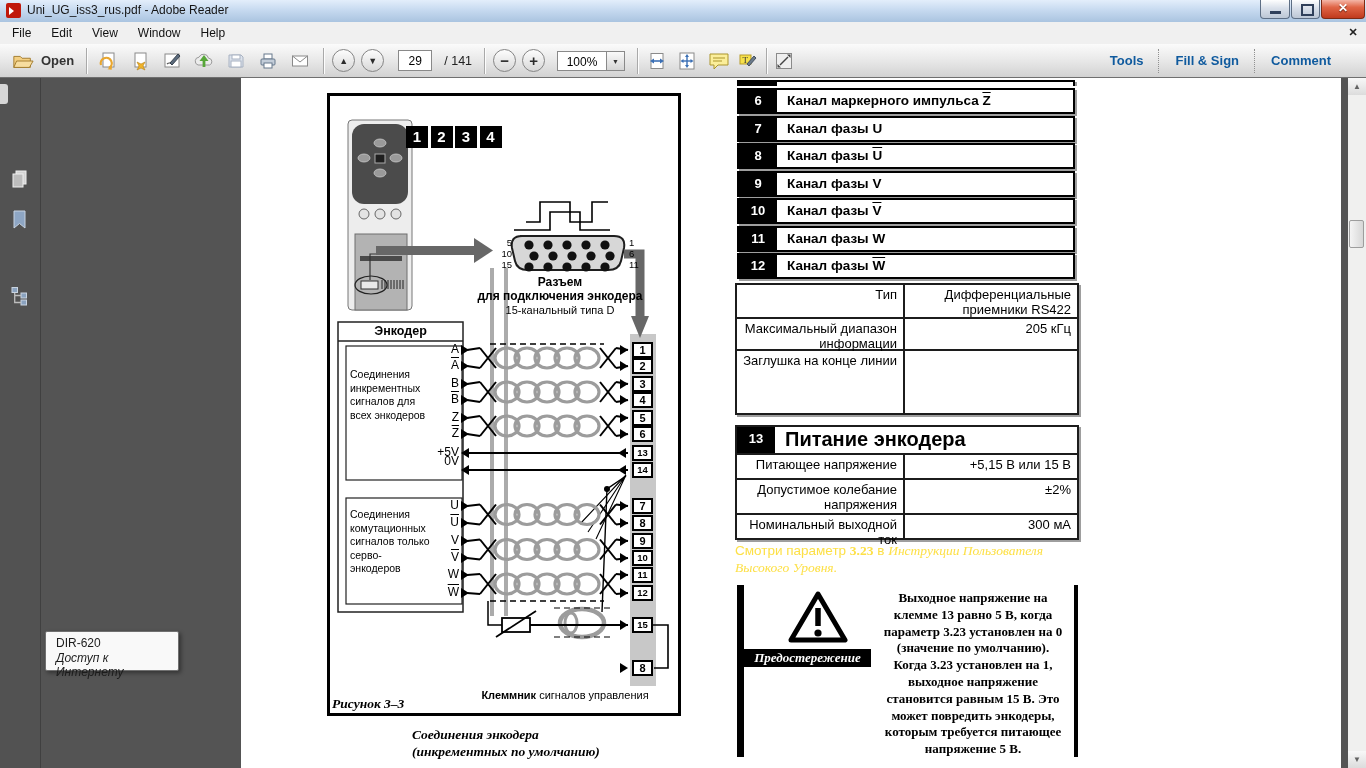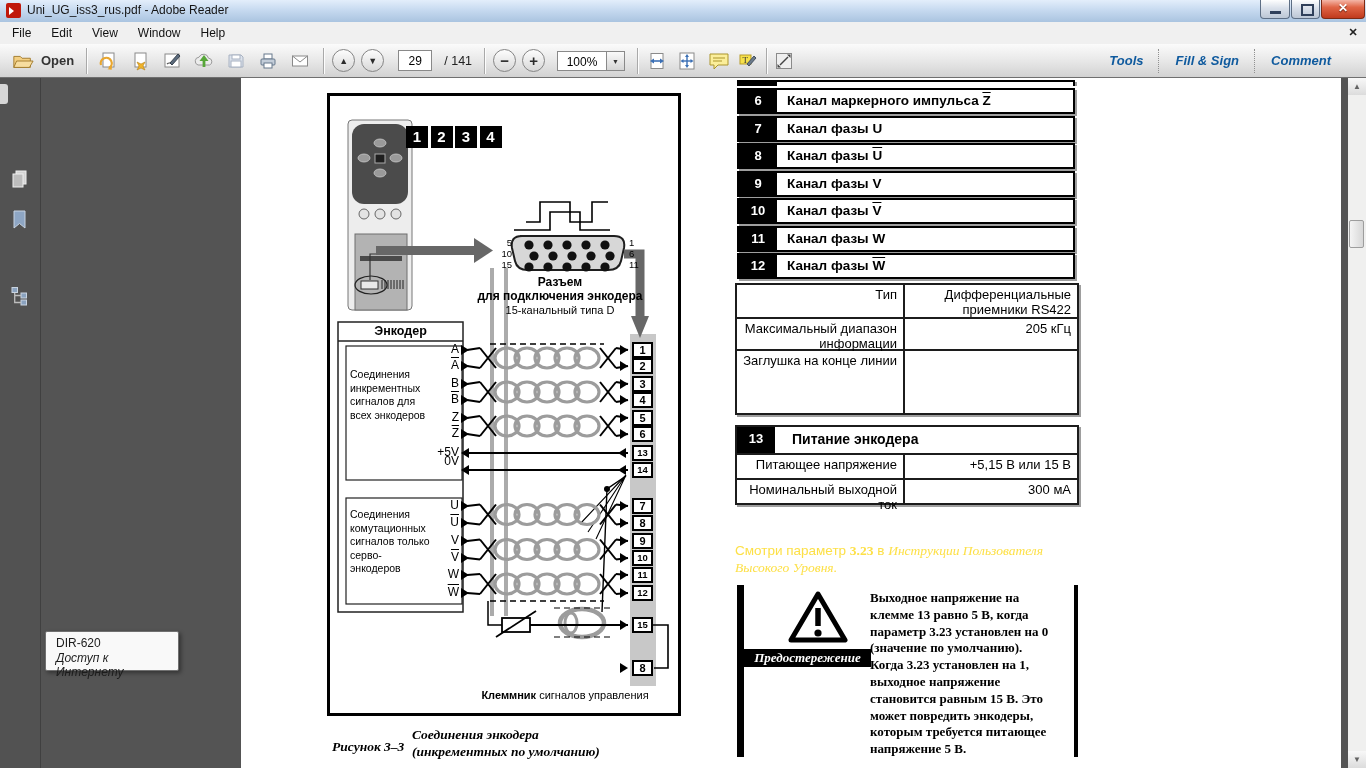--- a/index.html
+++ b/index.html
@@ -42,21 +42,21 @@
   .roundbtn.big{font-size:15px;font-weight:bold;}
   #pagebox{width:32px;height:19px;margin-left:14px;border:1px solid #898989;text-align:center;
     font-size:12px;font-family:"Liberation Sans",sans-serif;padding:0;background:#fff;}
   #pagecount{margin-left:12px;font-size:12.5px;color:#222;}
   #zoombox{margin-left:12px;height:20px;display:flex;}
   #zoomval{width:50px;height:20px;border:1px solid #898989;background:#fff;font-size:12px;
     text-align:center;line-height:20px;box-sizing:border-box;}
   #zoomdd{width:18px;height:20px;border:1px solid #898989;border-left:none;box-sizing:border-box;
     background:linear-gradient(#fafafa,#d5d5d5);font-size:7px;text-align:center;line-height:20px;color:#333;}
   #tb-links{position:absolute;right:20px;top:44px;height:33px;display:flex;align-items:center;}
-  .tb-link{font-size:13px;font-weight:bold;color:#0f5a9e;padding:0 15px;font-style:italic;}
+  .tb-link{font-size:13px;font-weight:bold;color:#0f5a9e;padding:0 15px;}
   .dotsep{width:1px;height:24px;border-left:1px dotted #909090;}
 
   
   #sidebar{position:absolute;left:0;top:78px;width:40px;height:690px;background:#525252;border-right:1px solid #404040;}
   .sbicon{position:absolute;left:9px;width:22px;height:22px;}
   #panel-tab{position:absolute;left:0;top:84px;width:8px;height:20px;background:#d6d6d6;border-radius:0 3px 3px 0;}
 
   
   #page{position:absolute;left:241px;top:78px;width:1100px;height:690px;background:#fff;}
 
@@ -102,29 +102,29 @@
   .dtable{position:absolute;left:0;width:344px;border:2px solid #1c1c1c;background:#fff;
     box-shadow:2px 2px 0 #9e9e9e;box-sizing:border-box;}
   .drow{display:flex;border-bottom:2px solid #1c1c1c;box-sizing:border-box;text-align:right;}
   .drow:last-child{border-bottom:none;}
   .dparam{width:168px;border-right:2px solid #1c1c1c;padding:2px 6px;font-size:13px;line-height:15px;box-sizing:border-box;}
   .dval{flex:1;padding:2px 6px;font-size:13px;line-height:15px;}
   .bs{font-family:"Liberation Serif",serif;font-weight:bold;}
   .is{font-family:"Liberation Serif",serif;font-style:italic;}
   #ptable-hdr{display:flex;height:26px;border-bottom:2px solid #1c1c1c;}
   #ptable-hdr .chnum{line-height:24px;}
-  #ptable-title{margin-left:17px;font-weight:bold;font-size:14px;line-height:24px;}
+  #ptable-title{margin-left:10px;font-weight:bold;font-size:20px;line-height:24px;}
   .note-line{position:absolute;left:0;font-size:13.5px;line-height:17px;color:#fde047;}
   #warnbox{position:absolute;left:2px;top:505px;width:341px;height:172px;background:#fff;}
   #warn-lbar{position:absolute;left:0;top:0;width:7px;height:172px;background:#000;}
   #warn-rbar{position:absolute;right:0;top:0;width:4px;height:172px;background:#000;}
   #warn-label{position:absolute;left:7px;top:64px;width:127px;height:18px;background:#000;color:#fff;
     font-family:"Liberation Serif",serif;font-style:italic;font-weight:bold;font-size:13px;line-height:18px;text-align:center;}
   #warn-text{position:absolute;left:133px;top:5px;width:206px;}
-  .warn-line{font-family:"Liberation Serif",serif;font-weight:bold;font-size:13px;line-height:16.8px;color:#000;}
+  .warn-line{font-family:"Liberation Serif",serif;font-weight:bold;font-size:13px;line-height:16.8px;color:#000;text-align:center;}
 
   
   #tooltip{position:absolute;left:45px;top:631px;width:132px;height:38px;background:#f9f9f9;
     border:1px solid #707070;border-radius:2px;box-shadow:2px 2px 4px rgba(0,0,0,.4);z-index:50;}
   #tooltip .l1{position:absolute;left:10px;top:4px;font-size:12px;color:#1c1c1c;}
   #tooltip .l2{position:absolute;left:10px;top:19px;font-size:12px;font-style:italic;color:#1c1c1c;}
 </style>
 </head>
 <body>
 
@@ -538,21 +538,21 @@
       <div class="term small" style="top: 471px;">11</div>
       <span class="tri tr-r" style="left: 290px; top: 474px;"></span>
       <div class="term small" style="top: 489px;">12</div>
       <span class="tri tr-r" style="left: 290px; top: 492px;"></span>
       <div class="term small" style="top: 521px;">15</div>
       <span class="tri tr-r" style="left: 290px; top: 524px;"></span>
       <div class="term" style="top: 564px;">8</div>
       <span class="tri tr-r" style="left: 290px; top: 567px;"></span>
     </div>
 
-  <div class="capt" style="left:332px;top:739px;">Рисунок 3–3</div>
+  <div class="capt" style="left:332px;top:696px;">Рисунок 3–3</div>
   <div class="capt" style="left:412px;top:727px;">Соединения энкодера</div>
   <div class="capt" style="left:412px;top:744px;">(инкрементных по умолчанию)</div>
 
   <div id="rightcol">
     <div id="cliprow">
         <div class="chrow" style="position: relative;">
           <div class="chnum">5</div>
           <div class="chlab">Канал маркерного импульса <span>Z</span></div>
         </div>
       </div>
@@ -606,20 +606,24 @@
       </div>
     <div class="dtable" id="power-table" style="top:345px;">
       <div id="ptable-hdr">
         <div class="chnum">13</div>
         <div id="ptable-title">Питание энкодера</div>
       </div>
       <div id="prow-body">
           <div class="drow" style="height: 25px;">
             <div class="dparam">Питающее напряжение</div>
             <div class="dval">+5,15 В или 15 В</div>
+          </div>
+          <div class="drow" style="height: 35px;">
+            <div class="dparam">Допустимое колебание напряжения</div>
+            <div class="dval">±2%</div>
           </div>
           <div class="drow" style="height: 23px;">
             <div class="dparam">Номинальный выходной ток</div>
             <div class="dval">300 мА</div>
           </div>
         </div>
     </div>
     <div id="notes">
         <div class="note-line" style="top: 462px;"><span>Смотри параметр </span><span class="bs">3.23</span><span> в </span><span class="is">Инструкции Пользователя</span></div>
         <div class="note-line" style="top: 479px;"><span class="is">Высокого Уровня</span><span class="is">.</span></div>

